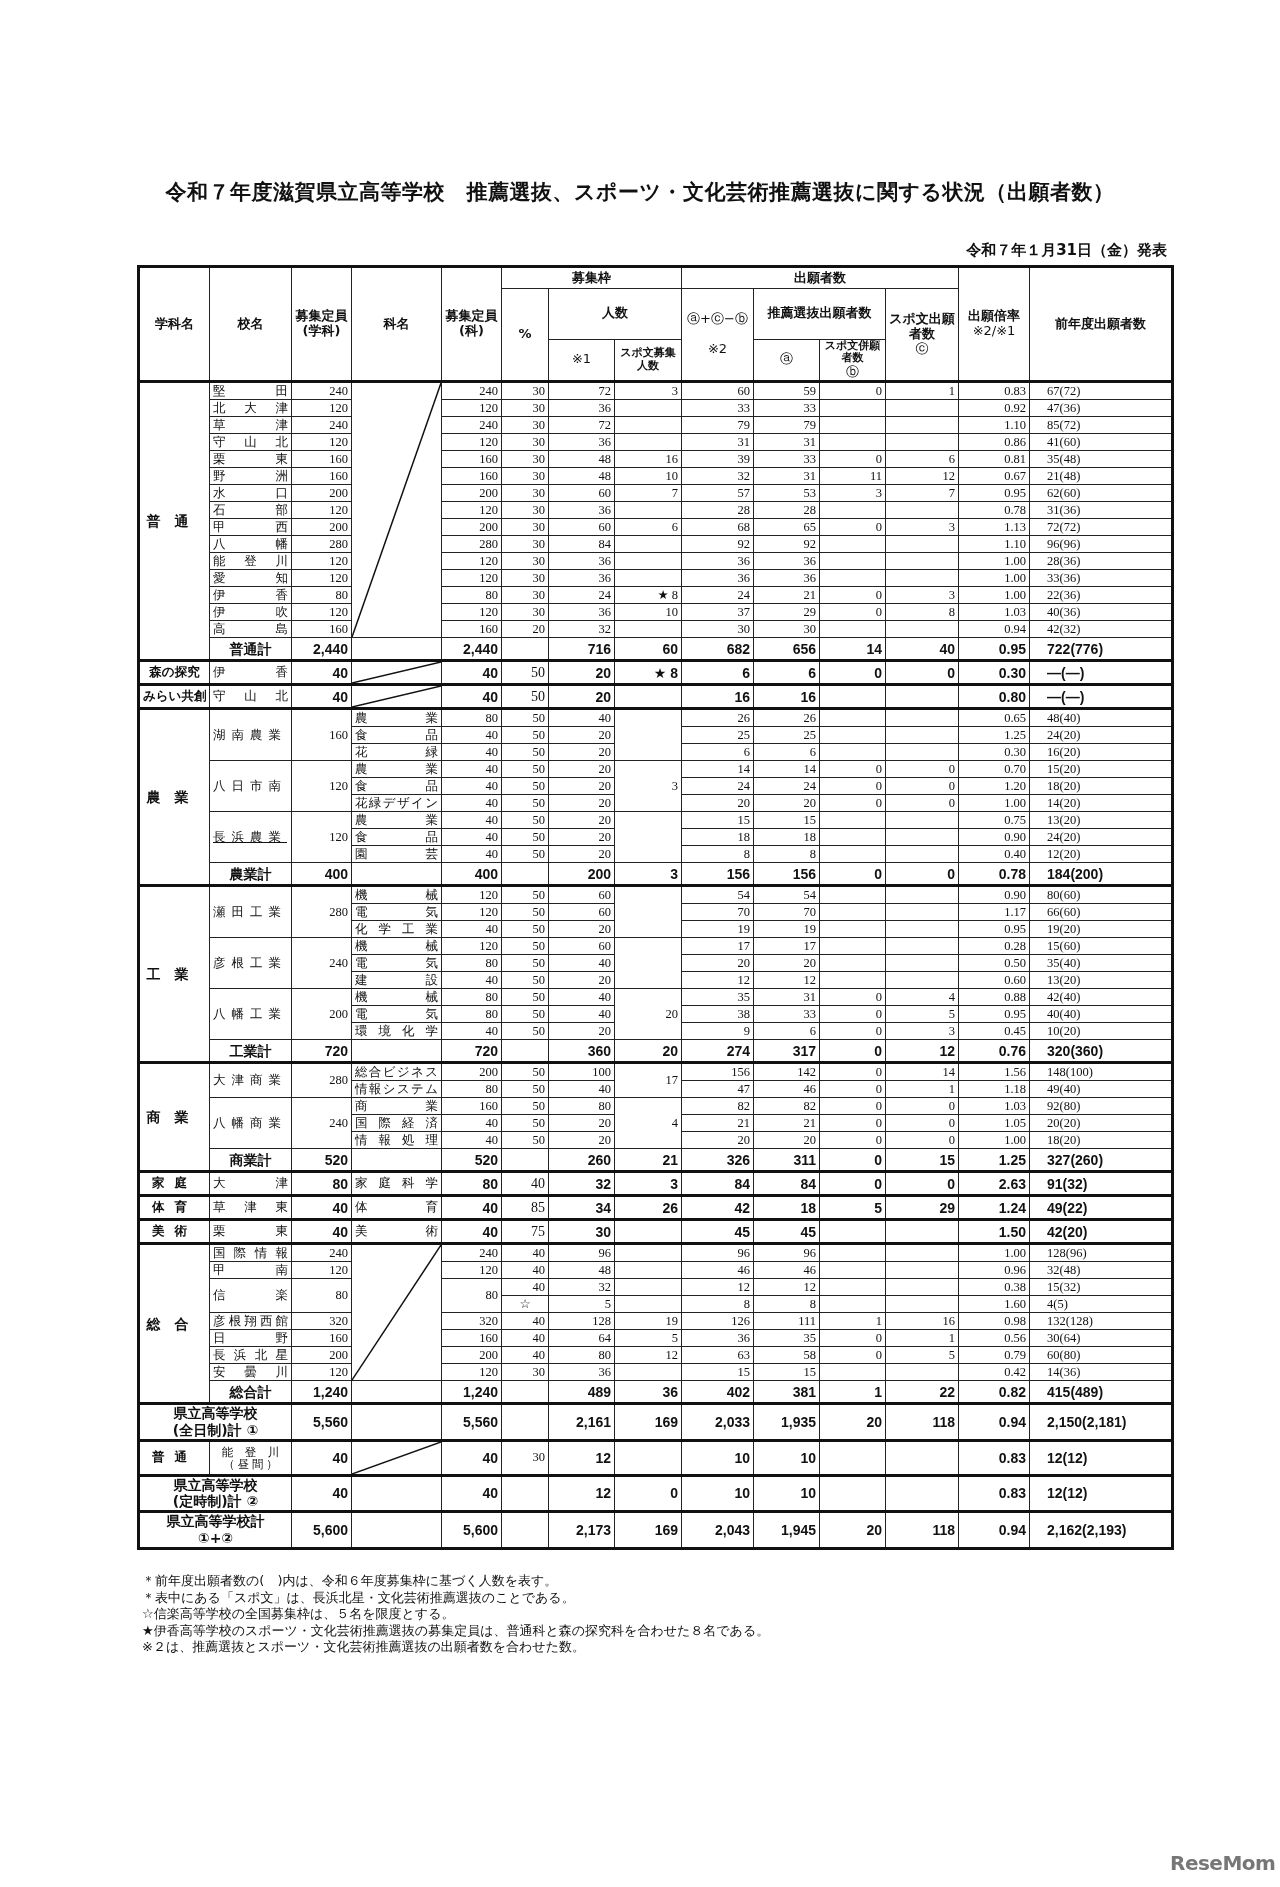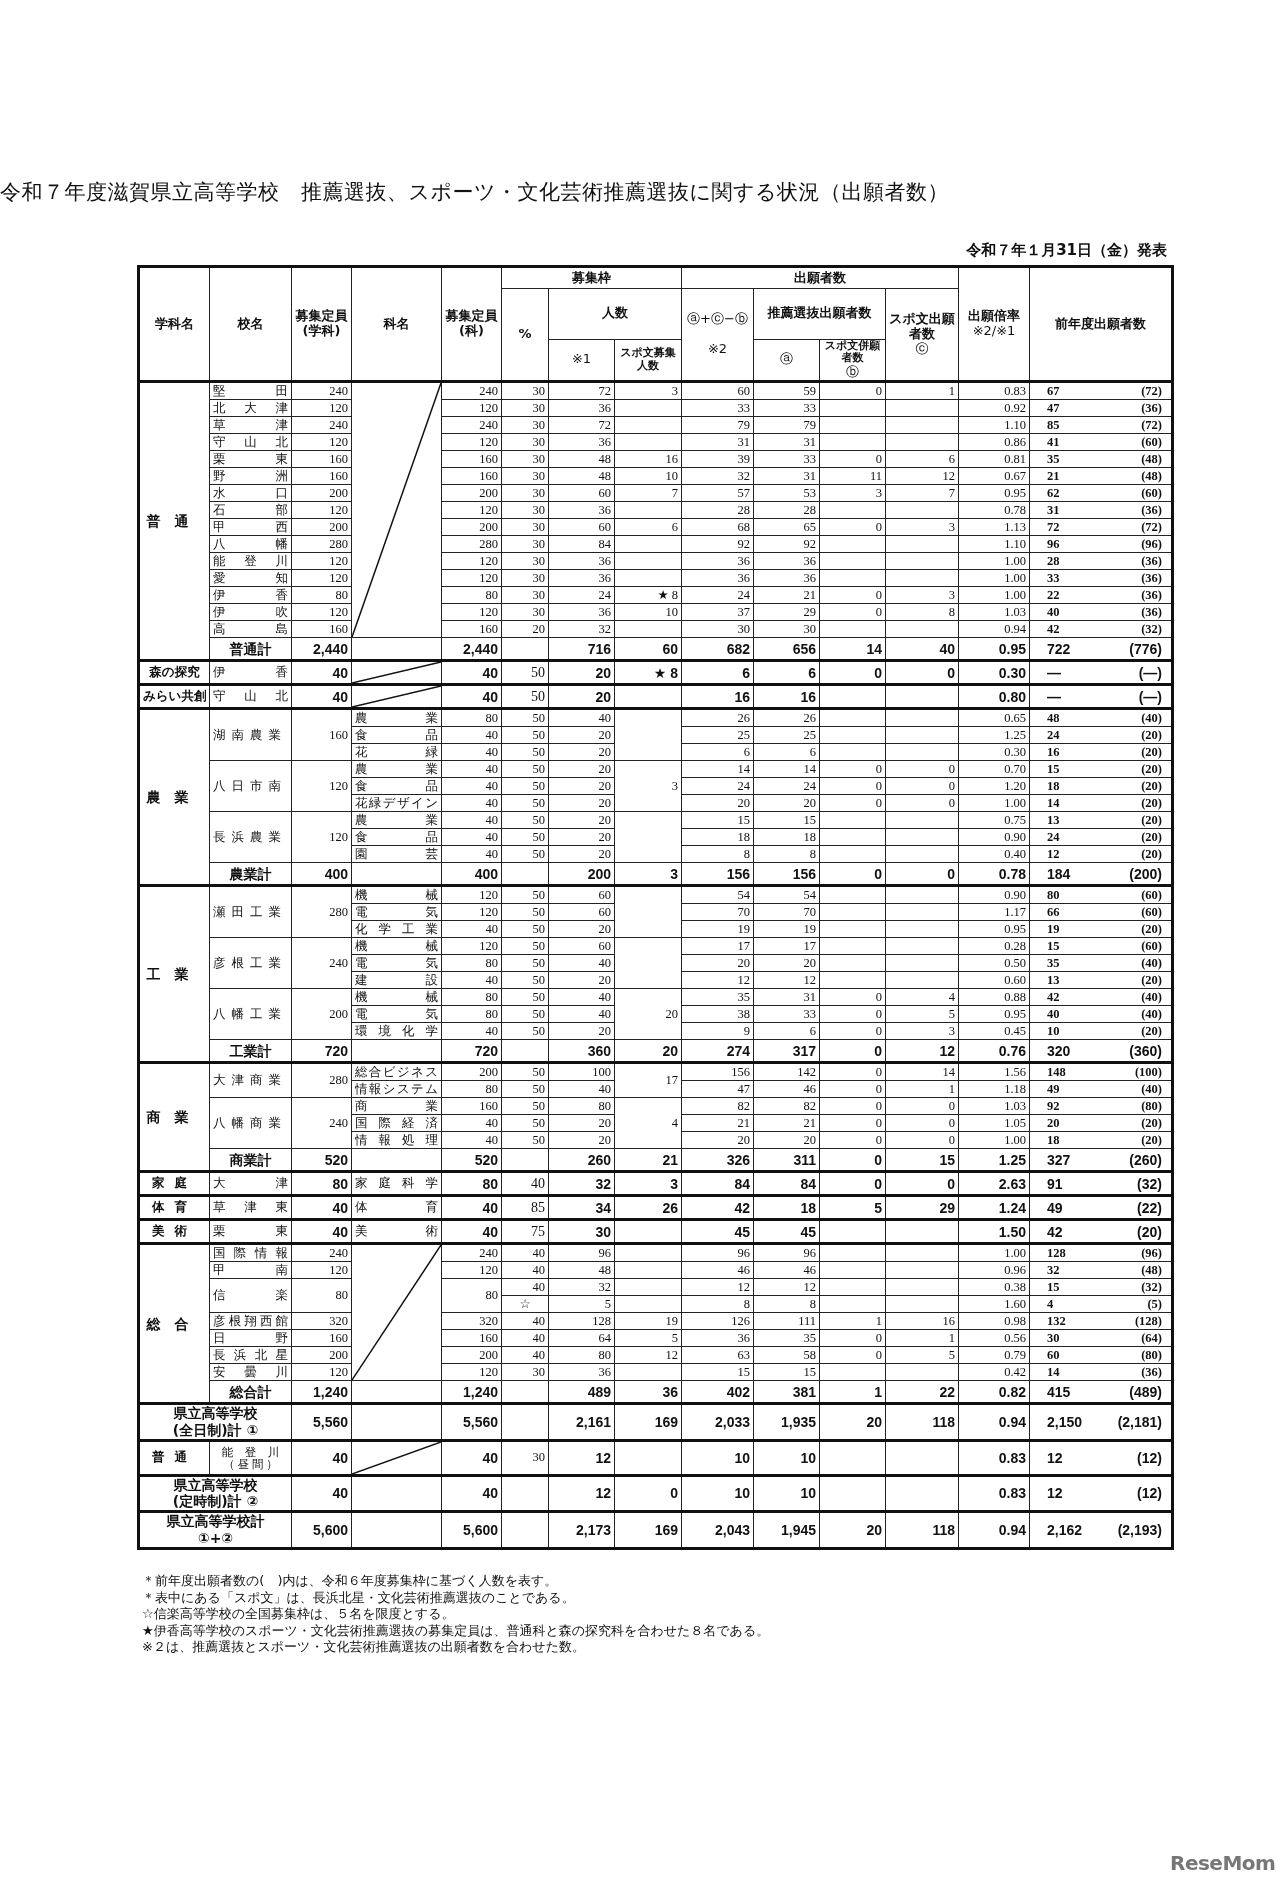--- a/index.html
+++ b/index.html
@@ -1,32 +1,32 @@
 <!DOCTYPE html>
 <html><head>
 <meta charset="utf-8">
 <style>
   html,body{margin:0;padding:0;background:#fff;}
   body{width:1280px;height:1887px;position:relative;font-family:"DejaVu Sans","Liberation Sans",sans-serif;color:#111;}
-  .title{position:absolute;left:0;width:1280px;top:178px;text-align:left;font-size:21px;font-weight:normal;letter-spacing:0.5px;}
+  .title{position:absolute;left:0;width:1280px;top:178px;text-align:center;font-size:21px;font-weight:bold;letter-spacing:0.5px;}
   .pubdate{position:absolute;right:113px;top:241px;font-size:15px;font-weight:bold;}
   table.main{position:absolute;left:137px;top:265px;width:1034px;border-collapse:collapse;table-layout:fixed;border:3px solid #111;}
   table.main td, table.main th{border:1px solid #222;padding:0 3px;font-size:12.5px;line-height:1;height:16px;overflow:hidden;white-space:nowrap;font-family:"Liberation Serif","DejaVu Serif",serif;}
   table.main th{font-family:"DejaVu Sans","Liberation Sans",sans-serif;font-weight:bold;font-size:13px;text-align:center;vertical-align:middle;white-space:normal;line-height:1.15;}
   .num{text-align:right;}
   .ctr{text-align:center;}
   .cat{font-weight:bold;font-family:"DejaVu Sans",sans-serif !important;text-align:center;letter-spacing:14px;font-size:14px !important;}
   .catsm{font-weight:bold;font-family:"DejaVu Sans",sans-serif !important;text-align:center;font-size:12.5px !important;letter-spacing:0;}
   .school{text-align:justify;text-align-last:justify;}
   .subj{text-align:justify;text-align-last:justify;}
   .sumlabel{font-weight:bold;font-family:"DejaVu Sans",sans-serif !important;text-align:center;font-size:14px !important;}
   tr.sum td{height:21px;font-weight:bold;font-family:"Liberation Sans","DejaVu Sans",sans-serif;font-size:14px;}
   tr.topline td{border-top:3px solid #111;}
   tr.big td{height:32px;font-weight:bold;font-family:"Liberation Sans","DejaVu Sans",sans-serif;font-size:14px;}
-  .prev{display:flex;justify-content:space-between;padding:0 6px 0 14px;font-weight:bold;}
+  .prev{display:flex;justify-content:flex-start;padding:0 6px 0 14px;}
   .diag{position:relative;}
   .diag svg{position:absolute;left:0;top:0;width:100%;height:100%;}
   .notes{position:absolute;left:142px;top:1573px;font-size:13px;line-height:16.5px;}
   .logo{position:absolute;left:1170px;top:1851px;font-size:20px;font-weight:bold;color:#777;font-family:"DejaVu Sans",sans-serif;letter-spacing:-0.5px;}
 </style>
 </head>
 <body>
 
 <div class="title">令和７年度滋賀県立高等学校　推薦選抜、スポーツ・文化芸術推薦選抜に関する状況（出願者数）</div>
 <div class="pubdate">令和７年１月31日（金）発表</div>
@@ -539,21 +539,21 @@
         <td class="num">0</td>
         <td class="num">1.00</td>
         <td>
           <div class="prev">
             <span>14</span>
             <span>(20)</span>
           </div>
         </td>
       </tr>
       <tr>
-        <td rowspan="3" style="letter-spacing: 6px;">長浜農業</td>
+        <td rowspan="3" style="letter-spacing: 6px; text-decoration: underline;">長浜農業</td>
         <td class="num" rowspan="3">120</td>
         <td class="subj">農業</td>
         <td class="num">40</td>
         <td class="num">50</td>
         <td class="num">20</td>
         <td class="num" rowspan="3"></td>
         <td class="num">15</td>
         <td class="num">15</td>
         <td class="num"></td>
         <td class="num"></td>

